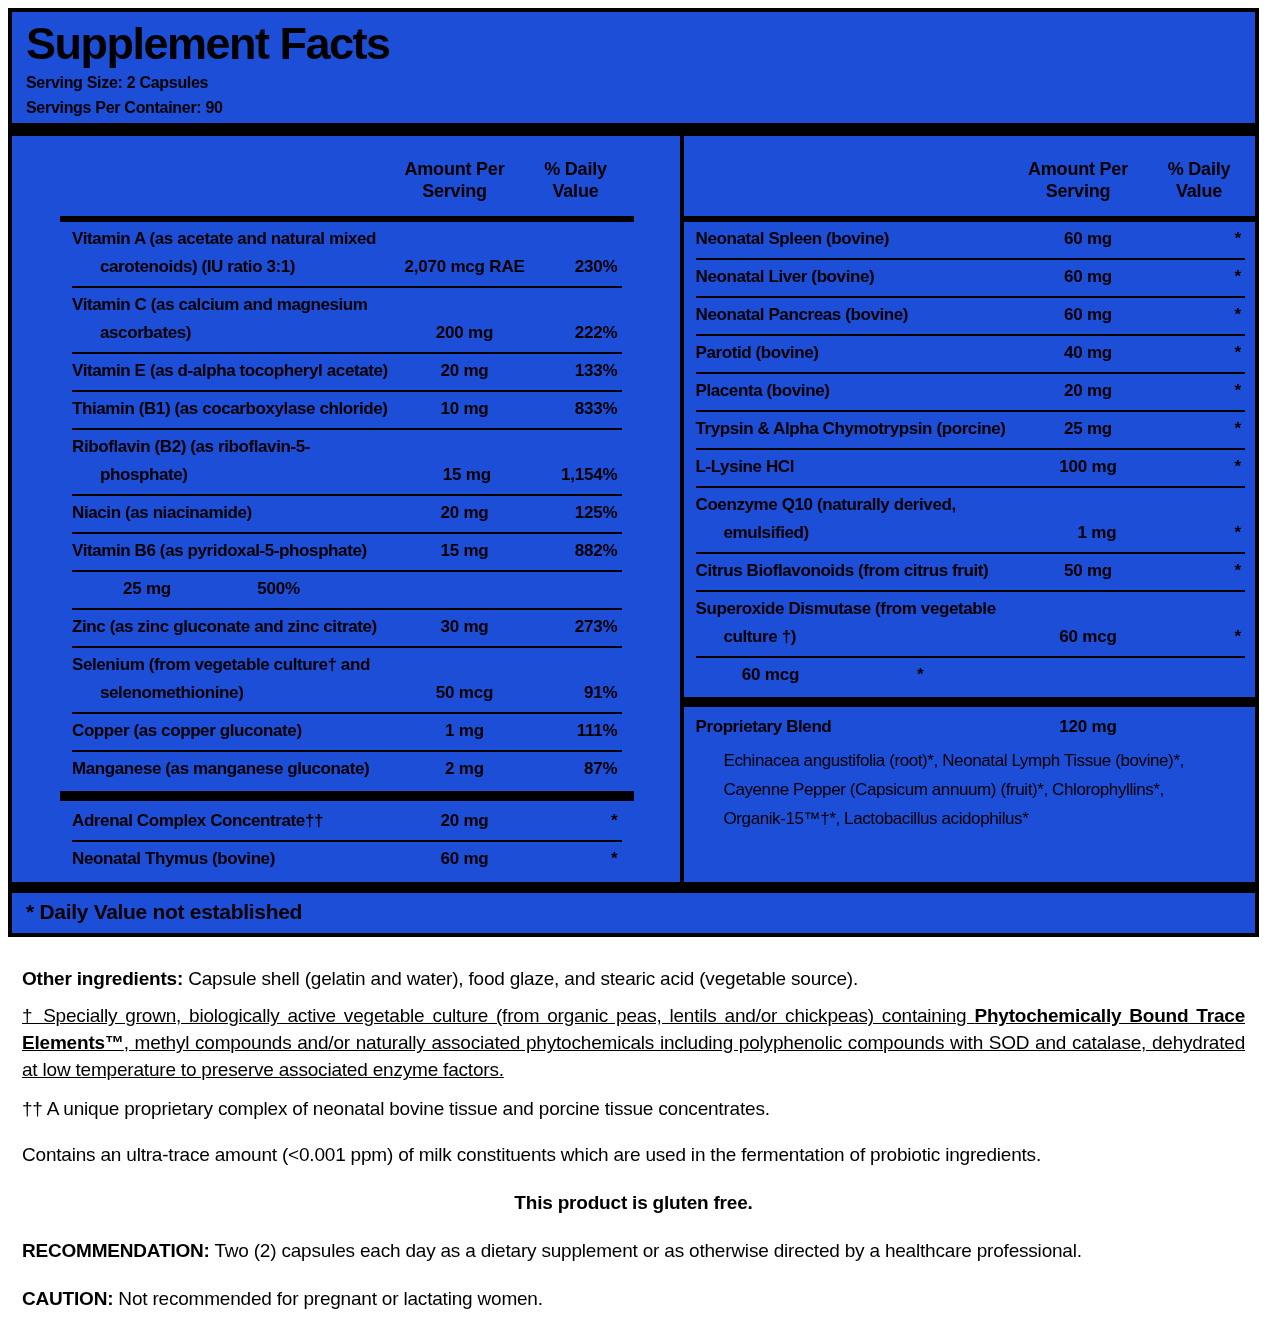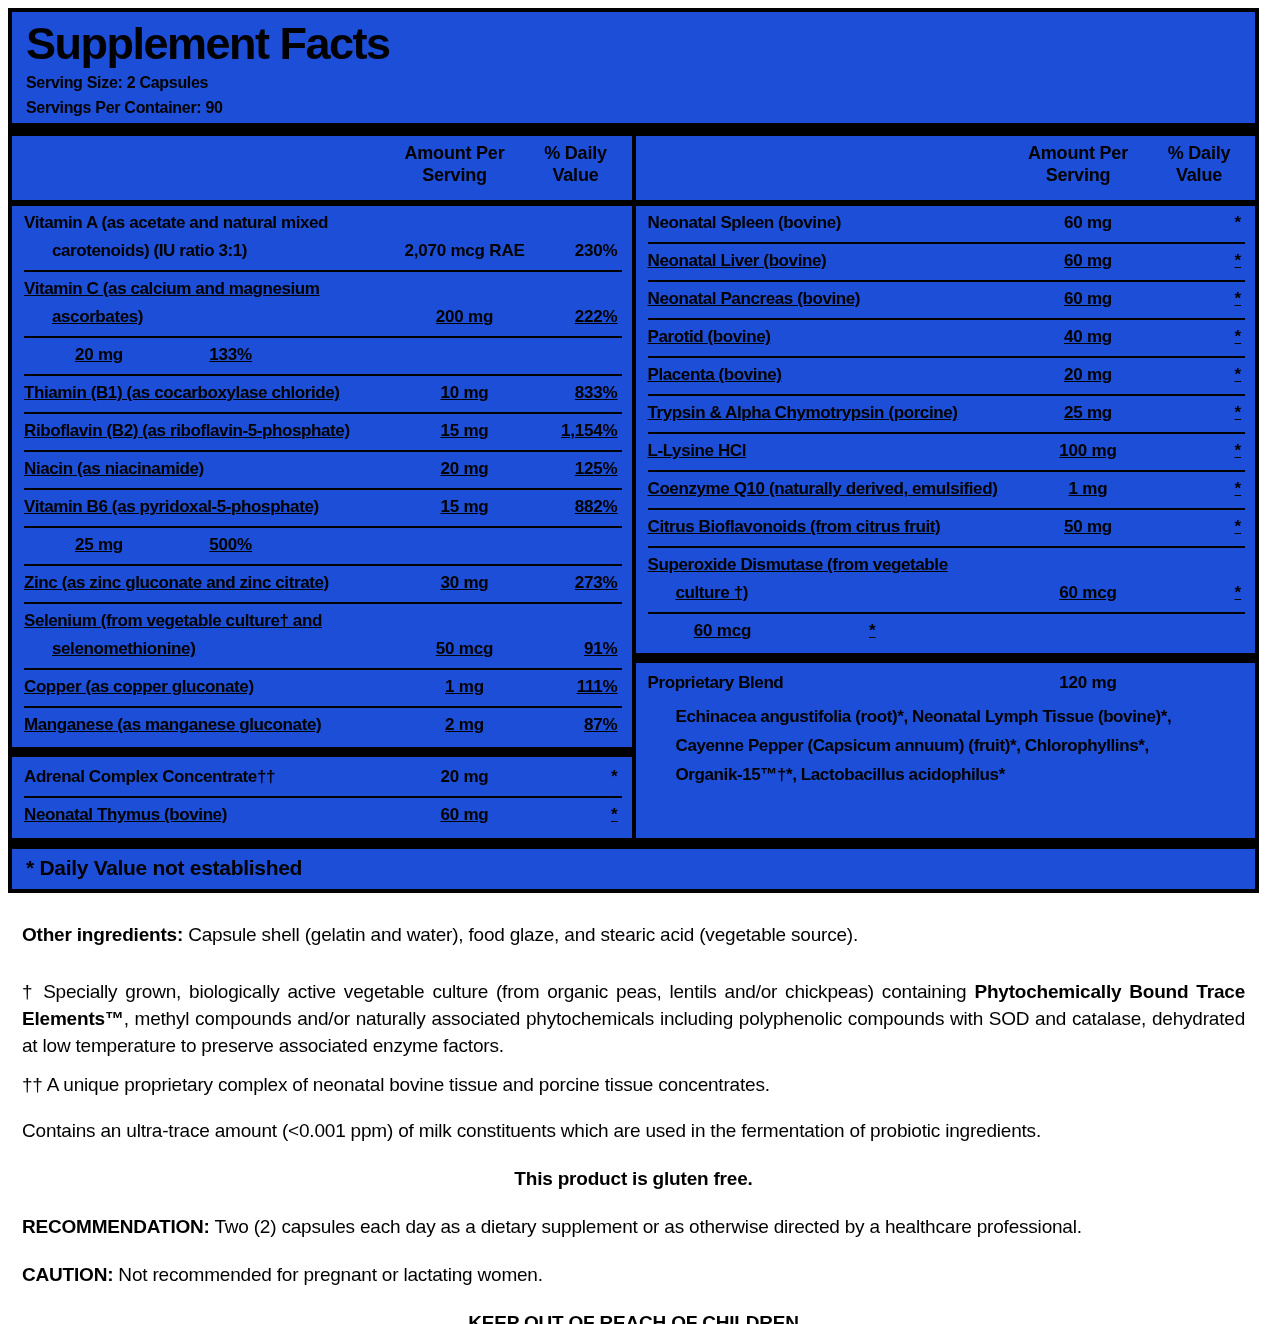--- a/index.html
+++ b/index.html
@@ -17,46 +17,46 @@
   .panel-title{
     font-size:45px; font-weight:700; letter-spacing:-1.5px; line-height:1.05;
   }
   .serving-line{font-size:16px; font-weight:700; margin-top:7px; letter-spacing:-0.3px;}
   .bar{background:#000;}
   .bar-top{height:13px;}
   .bar-mid{height:6px; margin:0 -12px;}
   .bar-section{height:10px; margin:3px -12px 3px;}
   .bar-bottom{height:11px;}
   .cols{display:flex; align-items:stretch;}
-  .col{flex:1 1 0; padding:0 10px 4px 12px;}
+  .col{flex:1 1 0; padding:16px 10px 4px 12px;margin-left:48px;}
   .col-right{border-left:4px solid #000;}
   .thead{display:flex; align-items:flex-start; height:58px; padding-top:6px;}
   .th{font-size:18px; font-weight:700; line-height:22px; white-space:pre-line; text-align:center;}
   .th-spacer{flex:1 1 auto;}
   .th-amount{width:150px;}
   .th-dv{width:92px;}
-  .rows .row + .row{border-top:2px solid #000;text-decoration:underline;}
+  .rows .row + .row{border-top:2px solid #000;}
   .row{display:flex; align-items:flex-end; padding:3px 0 5px;}
   .row.top-align{align-items:flex-start;}
   .row-name{
     flex:1 1 auto; font-size:17px; font-weight:700; line-height:28px;
     white-space:pre-line; padding-left:28px; text-indent:-28px; letter-spacing:-0.4px;
   }
   .row-amount{width:150px; text-align:center; font-size:17px; font-weight:700; line-height:28px; white-space:nowrap;}
   .row-dv{width:78px; text-align:right; font-size:17px; font-weight:700; line-height:28px; padding-right:4px;}
   .blend-ing{
-    font-size:17px; font-weight:700; line-height:29px; white-space:pre-line;
+    font-size:17px; font-weight:400; line-height:29px; white-space:pre-line;
     padding-left:28px; letter-spacing:-0.4px;
   }
   .footnote{font-size:21px; font-weight:700; padding:7px 14px 9px; letter-spacing:-0.3px;}
   
   .footer{padding:16px 22px 0; font-size:19px; line-height:27px; letter-spacing:-0.2px;}
   .fblock{margin:0 0 0;}
   .f-other{margin-top:4px;}
-  .f-dagger{margin-top:30px; text-align:justify;}
+  .f-dagger{margin-top:10px; text-align:justify;text-decoration:underline;}
   .f-ddagger{margin-top:12px;}
   .f-contains{margin-top:19px;}
   .f-center{text-align:center;}
   .f-gluten{margin-top:21px; font-weight:700;}
   .f-rec{margin-top:21px;}
   .f-caution{margin-top:21px;}
   .f-keepout{margin-top:21px; font-weight:700;}
   b.inline{font-weight:700;}
 </style>
 </head>
@@ -89,20 +89,21 @@
             <div class="row-amount">2,070 mcg RAE</div>
             <div class="row-dv">230%</div>
           </div>
           <div class="row">
             <div class="row-name">Vitamin C (as calcium and magnesium
 ascorbates)</div>
             <div class="row-amount">200 mg</div>
             <div class="row-dv">222%</div>
           </div>
           <div class="row">
+            <div class="row-name">Vitamin E (as d-alpha tocopheryl acetate)</div>
             <div class="row-amount">20 mg</div>
             <div class="row-dv">133%</div>
           </div>
           <div class="row">
             <div class="row-name">Thiamin (B1) (as cocarboxylase chloride)</div>
             <div class="row-amount">10 mg</div>
             <div class="row-dv">833%</div>
           </div>
           <div class="row">
             <div class="row-name">Riboflavin (B2) (as riboflavin-5-phosphate)</div>

